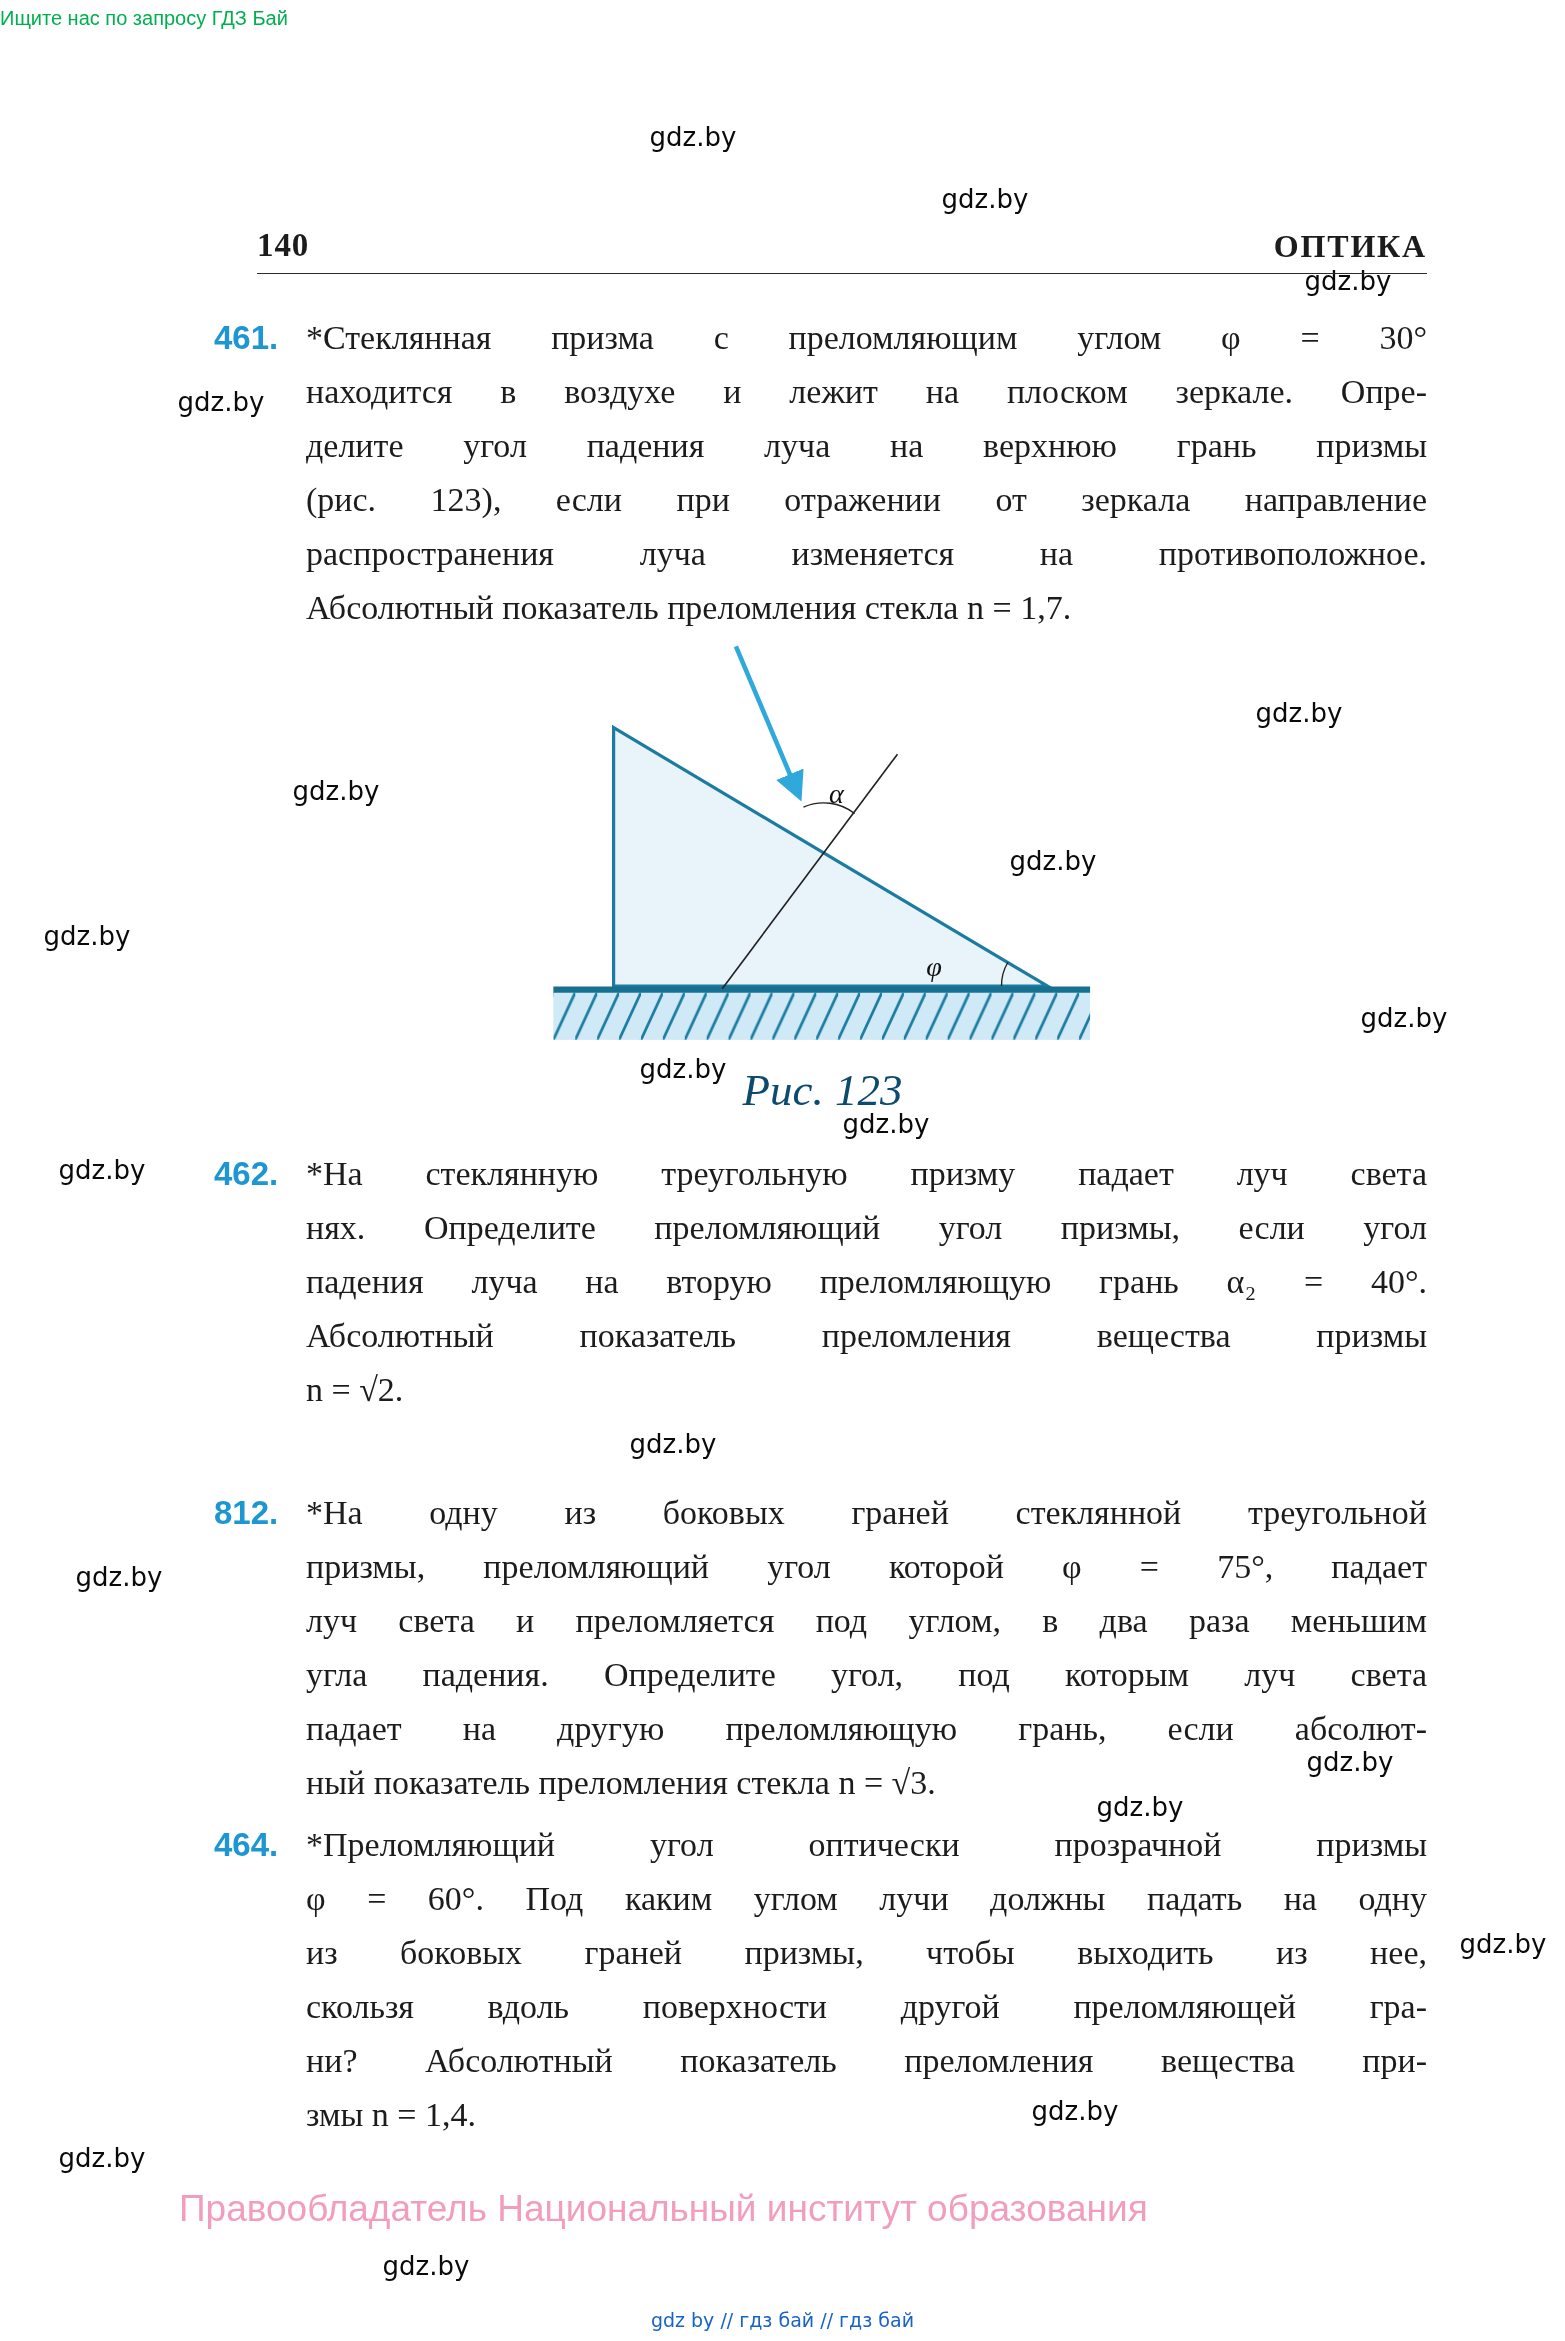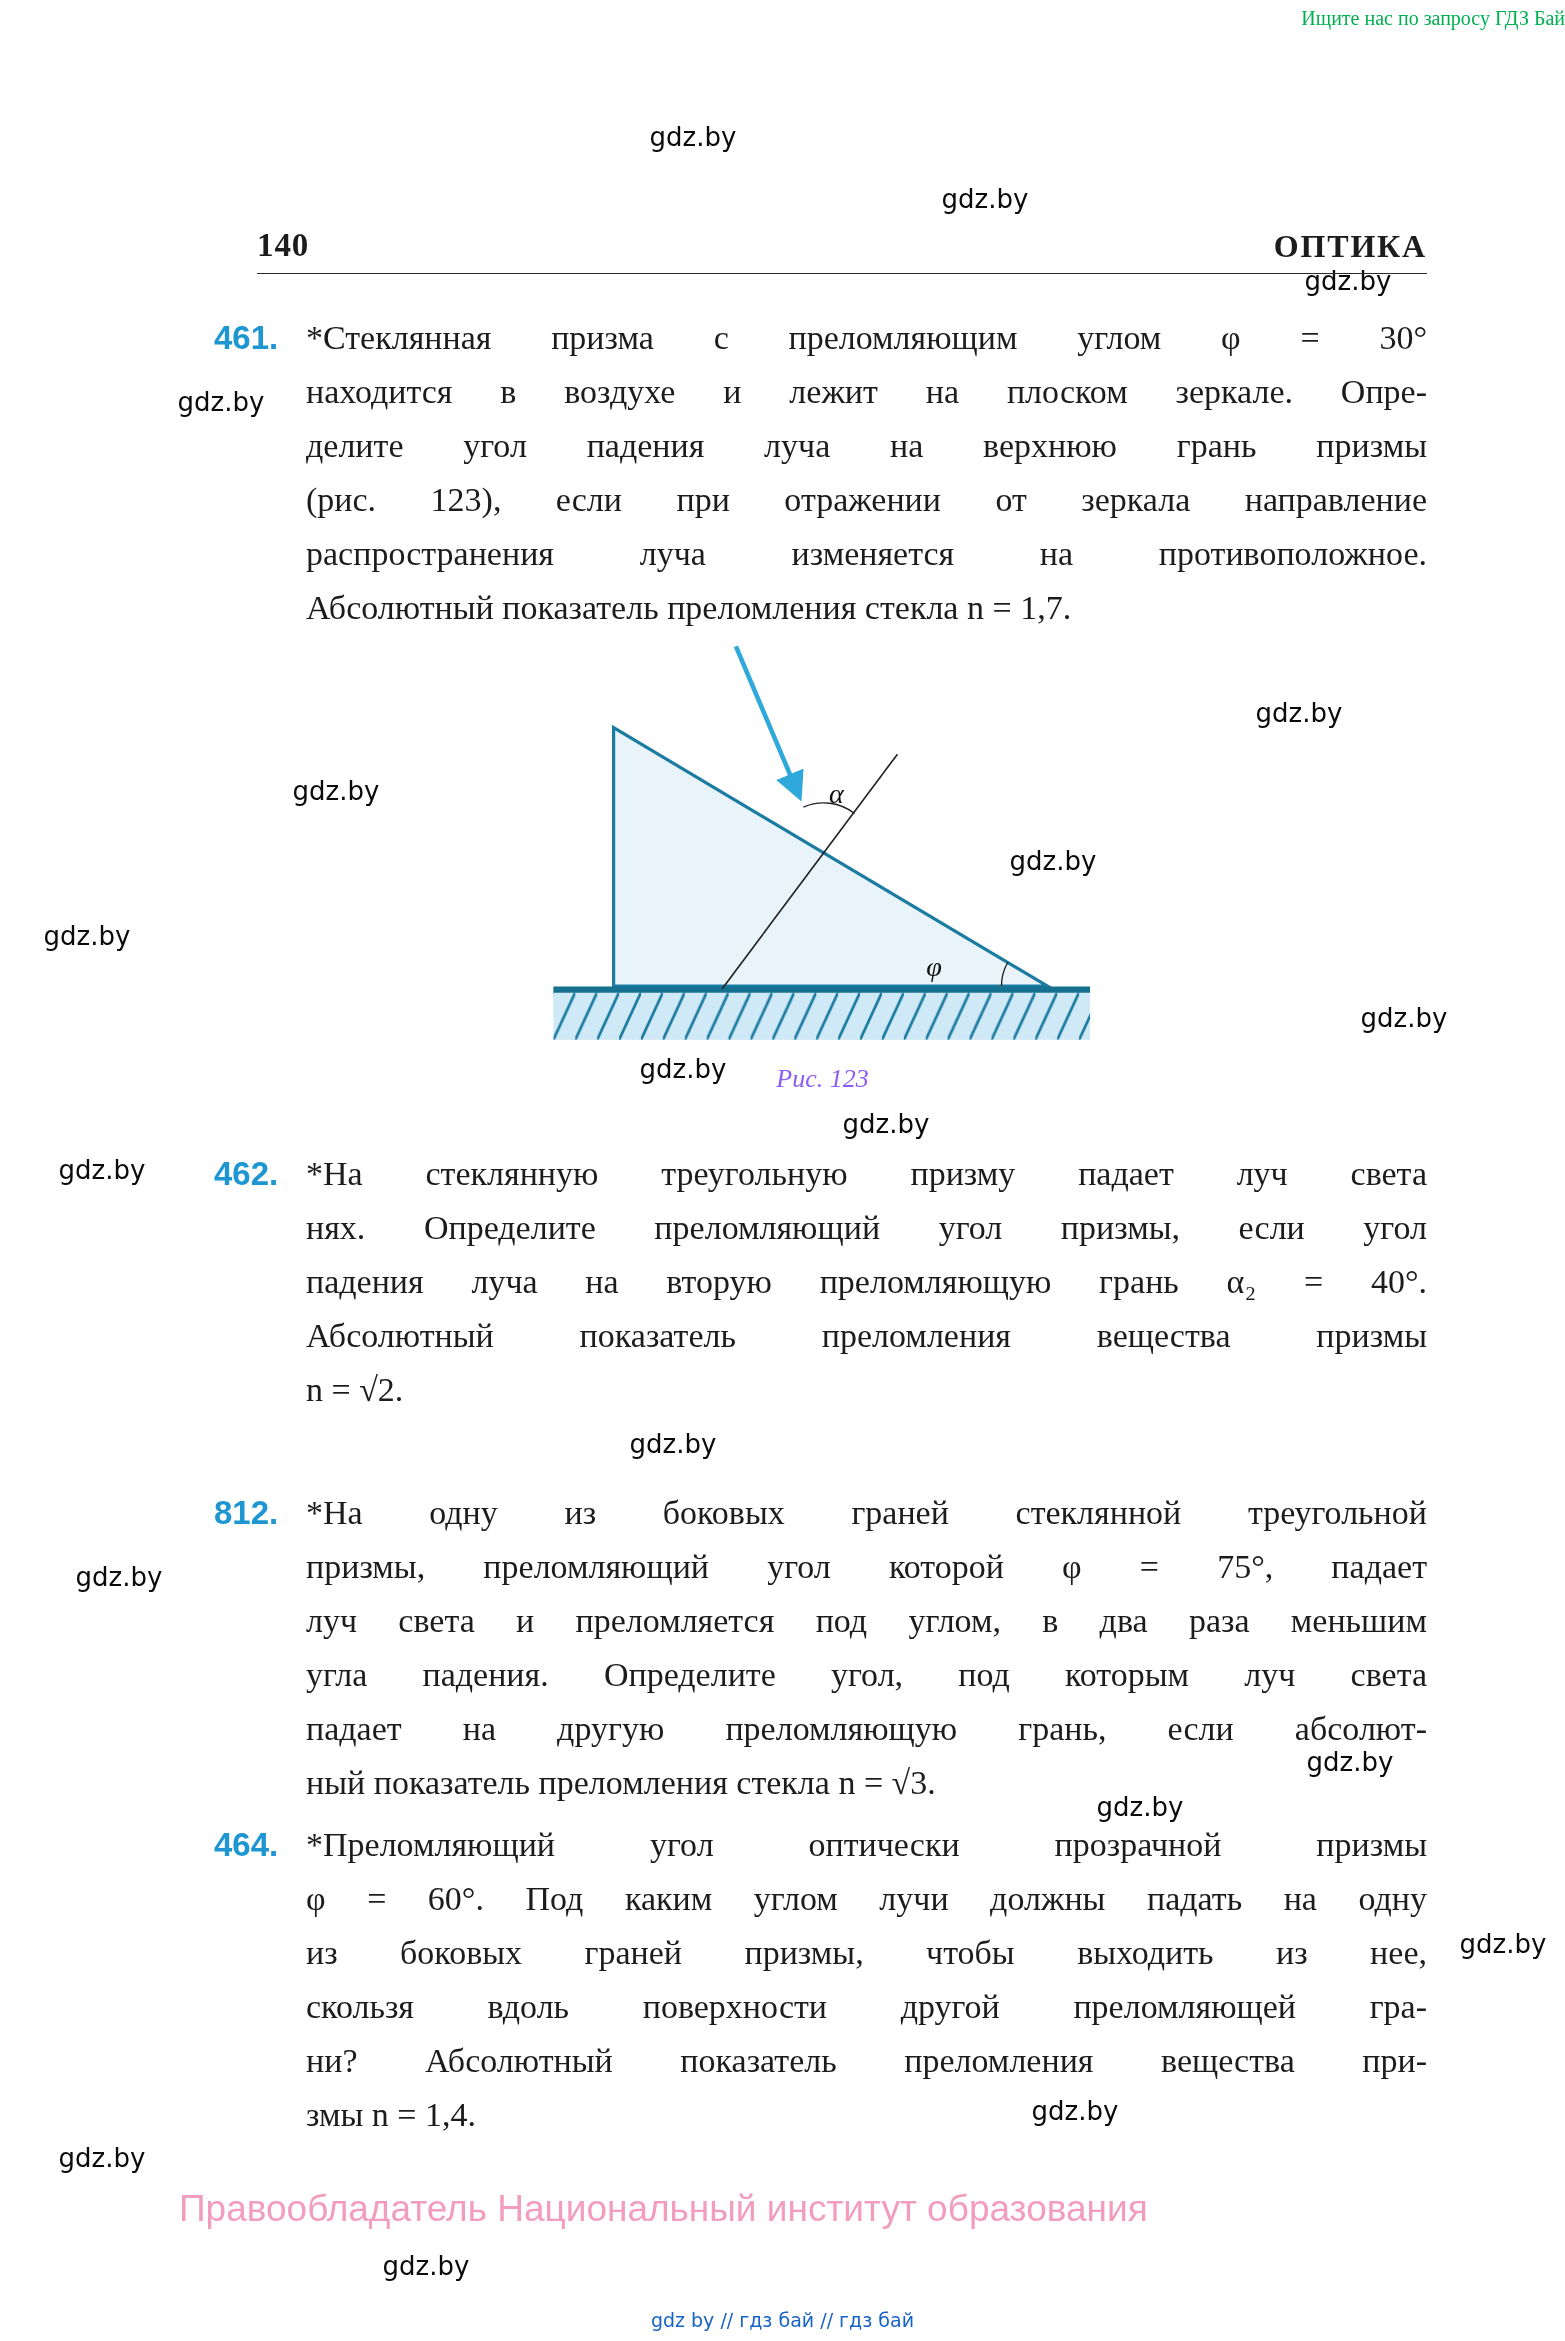--- a/index.html
+++ b/index.html
@@ -7,22 +7,22 @@
   .page {
     position:relative; width:1565px; height:2342px; background:#fff; overflow:hidden;
     font-family:"Liberation Serif","DejaVu Serif",serif; color:var(--ink,#1c1c1c);
   }
   .wm {
     position:absolute; transform:translate(-50%,-50%);
     font-family:"DejaVu Sans","Liberation Sans",sans-serif;
     font-size:26px; color:#0a0a0a; white-space:nowrap;
   }
   .top-banner {
-    position:absolute; top:7.3px; left:0; width:100%; text-align:right;
-    font-family:Liberation Serif, serif;
+    position:absolute; top:7.3px; left:0; width:100%; text-align:left;
+    font-family:Liberation Sans, sans-serif;
     font-size:20px; color:var(--green,#00b050);
   }
   .page-number {
     position:absolute; top:227px; left:257px;
     font-size:33px; font-weight:bold; letter-spacing:0.9px;
   }
   .section-title {
     position:absolute; top:228px; right:138px;
     font-size:32px; font-weight:bold; letter-spacing:1.8px;
   }
@@ -37,21 +37,21 @@
     font-size:33px; line-height:54px; font-weight:bold; color:var(--accent,#1e96d2);
   }
   .plines { margin-left:92px; }
   .pline {
     font-size:34px; line-height:54px; text-align:justify; text-align-last:justify;
   }
   .pline.last { text-align-last:left; }
   .figure { position:absolute; left:512px; top:630px; }
   .fig-caption {
     position:absolute; top:1064px; left:640px; width:365px; text-align:center;
-    font-style:italic; font-size:26px; color:#8b5cf6;
+    font-style:italic; font-size:45px; color:#0c4a6e;
   }
   .footer-pink {
     position:absolute; top:2180px; left:179px; width:1279px;
     font-family:"Liberation Sans","DejaVu Sans",sans-serif;
     font-size:37px; color:var(--pink,#f29dbd);margin-top:8px;
   }
   .footer-links {
     position:absolute; top:2309px; left:0; width:100%; text-align:center;
     font-family:"DejaVu Sans","Liberation Sans",sans-serif;
     font-size:19px; color:var(--linkblue,#1863c6);

